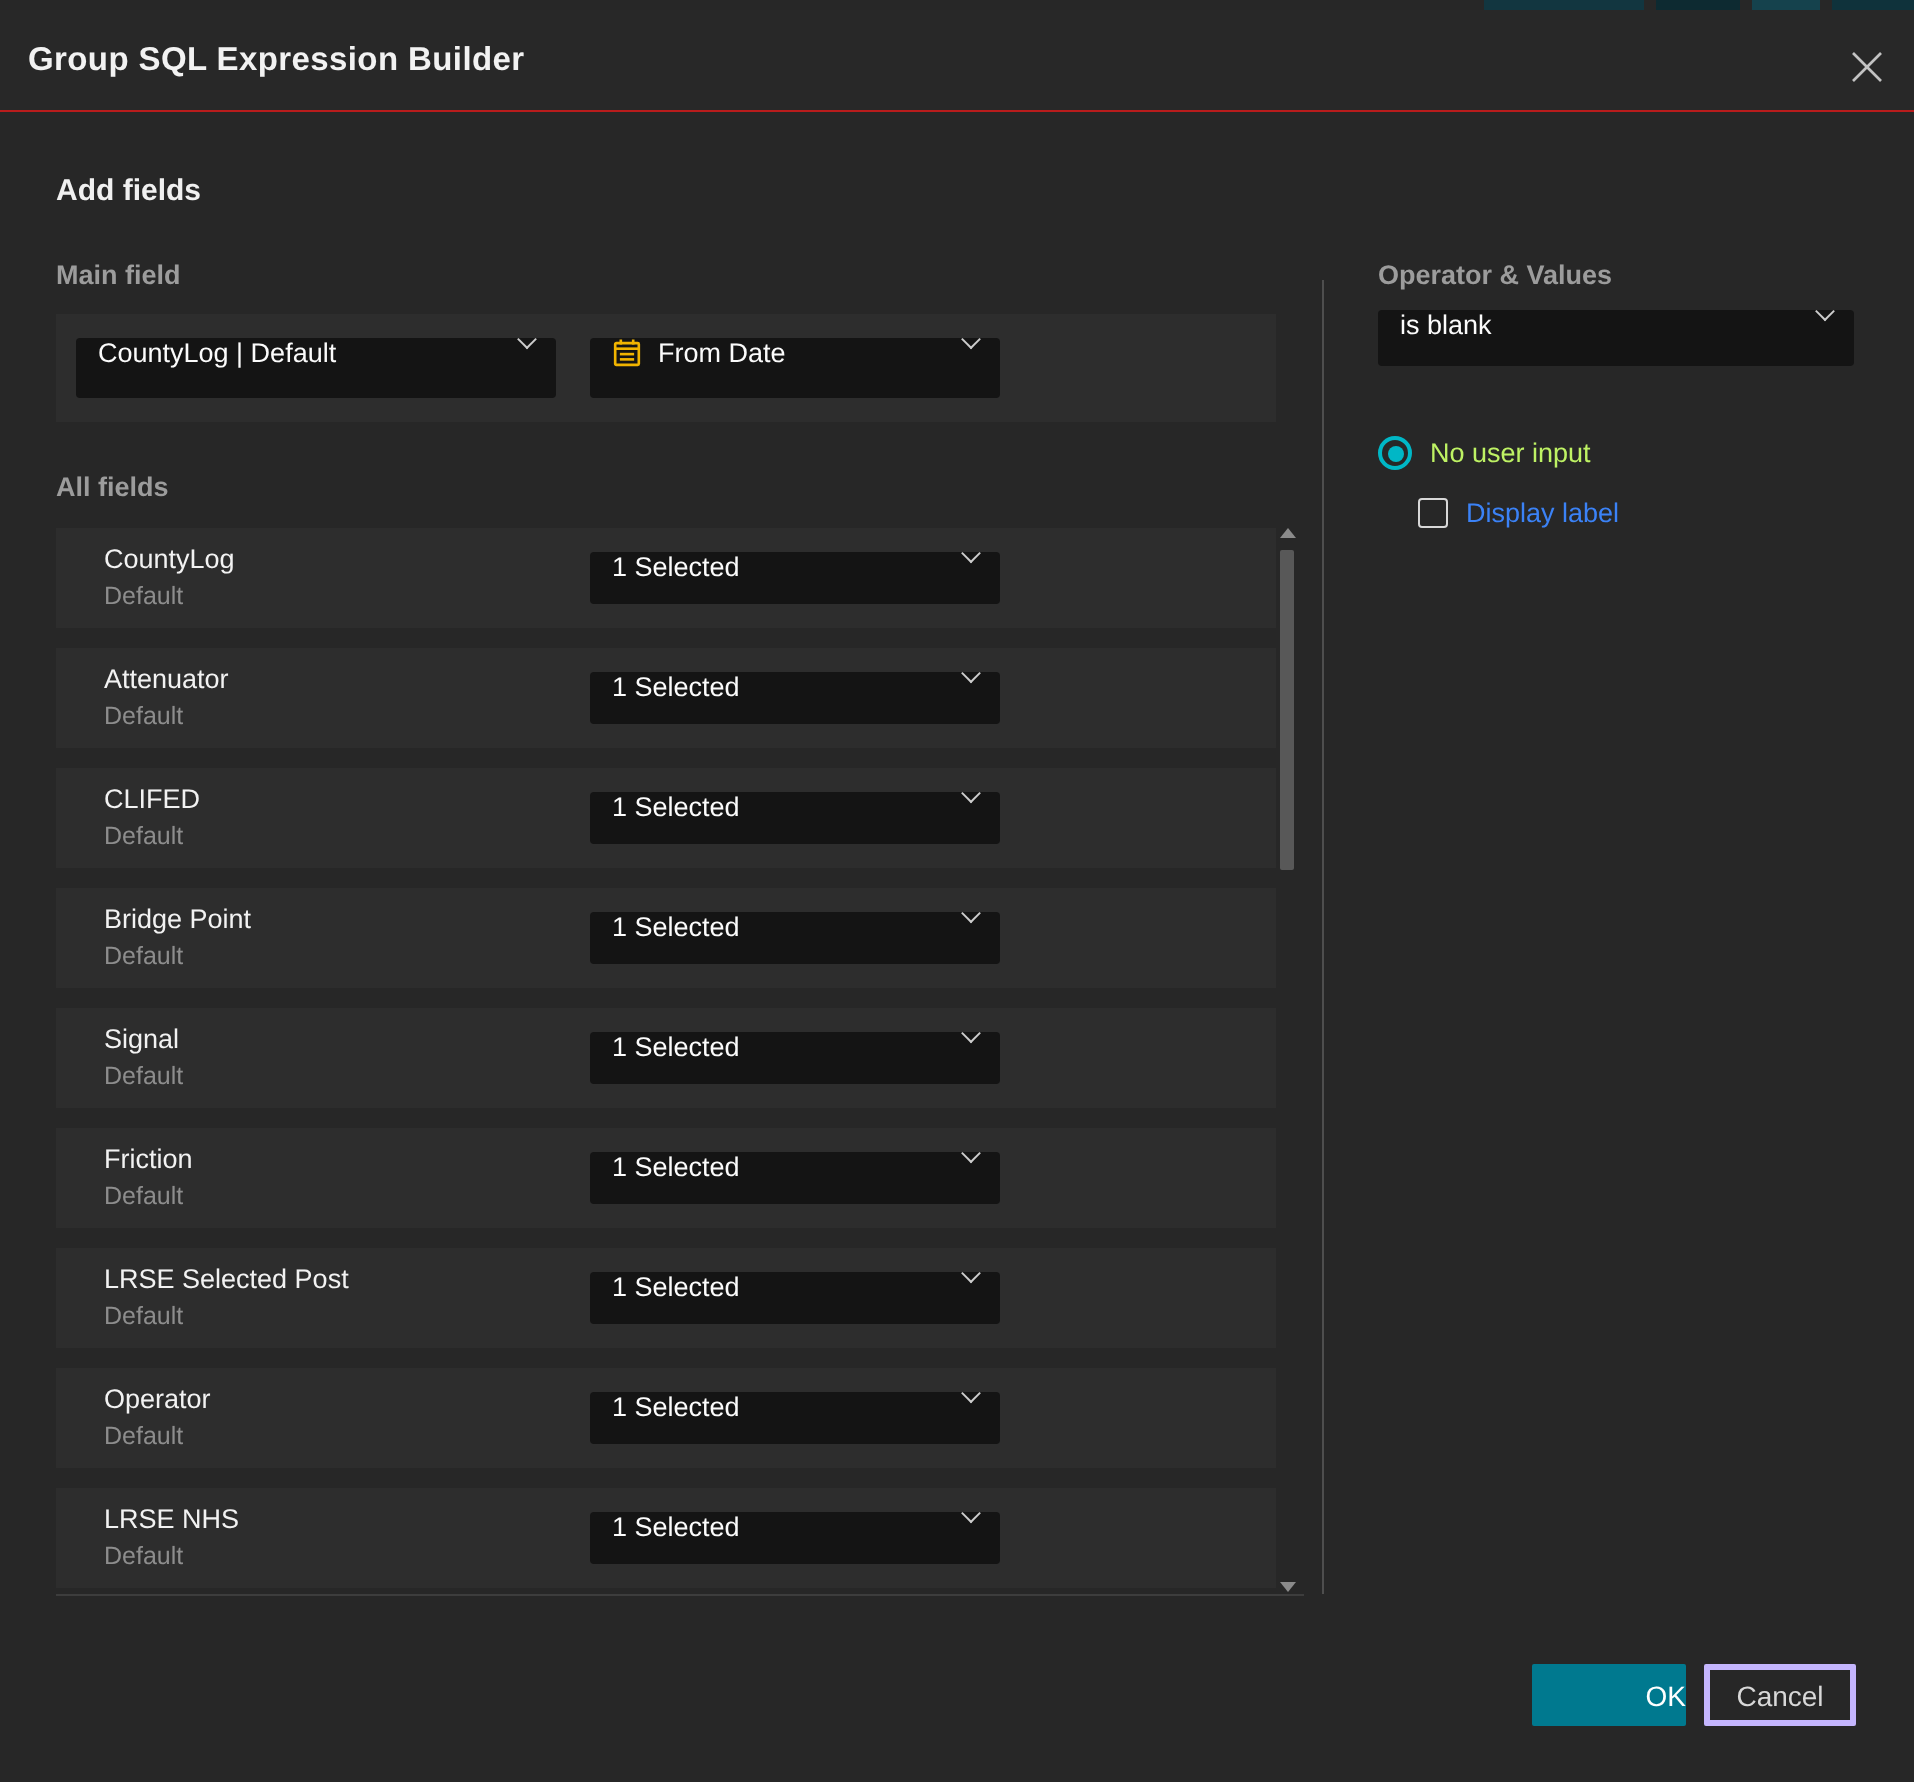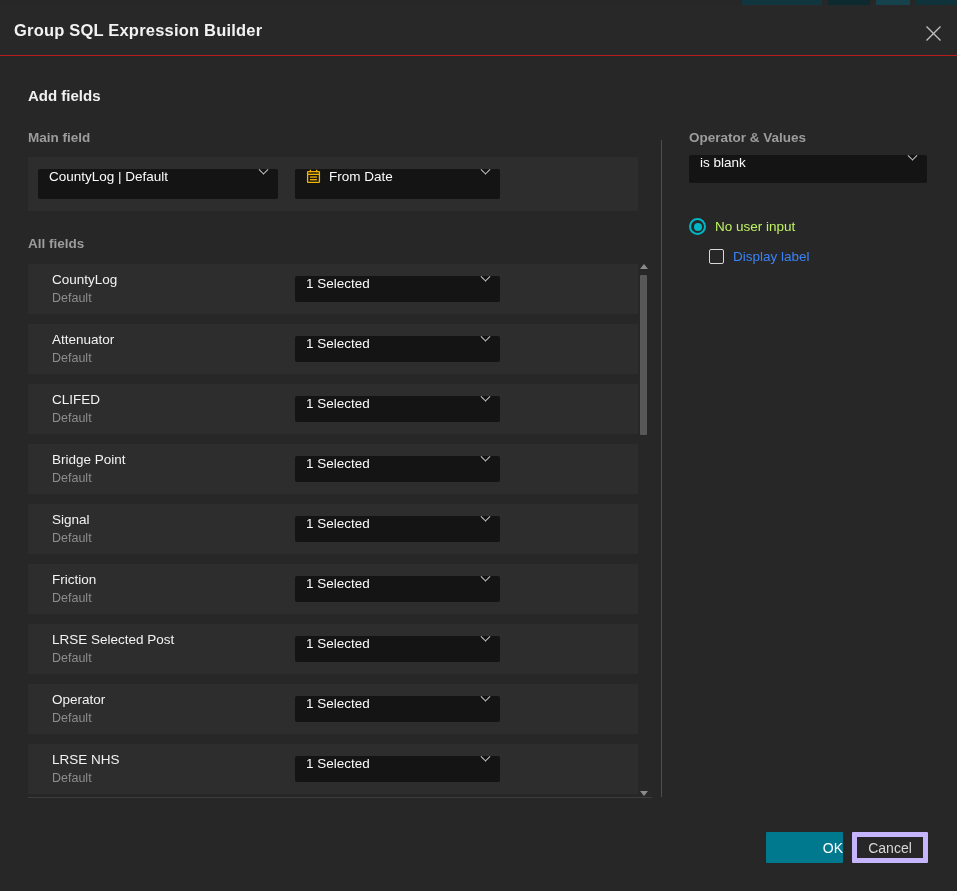--- a/index.html
+++ b/index.html
@@ -64,21 +64,21 @@
   .radio-label { color:#bef264; font-size:13.5px; }
   .checkbox-row { position:absolute; left:709px; top:249px; display:flex; align-items:center; gap:9px; }
   .checkbox { width:15px; height:15px; border:1.4px solid #d8d8d8; border-radius:2px; background:transparent; cursor:pointer; }
   .checkbox-label { color:#3b82f6; font-size:13.5px; }
 
   
   .ok-btn { position:absolute; left:766px; top:832px; width:77px; height:31px;
             background:#00798f; border:none; color:#ffffff; font-size:14px;
             font-family:"Liberation Sans", sans-serif; cursor:pointer; border-radius:1px;text-align:right; }
   .cancel-btn { position:absolute; left:852px; top:832px; width:76px; height:31px;
-                background:transparent; border:5px solid #c4b5fd; color:#d8d8d8; font-size:14px;
+                background:transparent; border:3px solid #c4b5fd; color:#d8d8d8; font-size:14px;
                 font-family:"Liberation Sans", sans-serif; cursor:pointer; border-radius:1px; }
 </style>
 </head>
 <body>
 
 <div class="dialog">
 
   <div class="app-strip">
     <div class="seg seg1"></div>
     <div class="seg seg2"></div>

